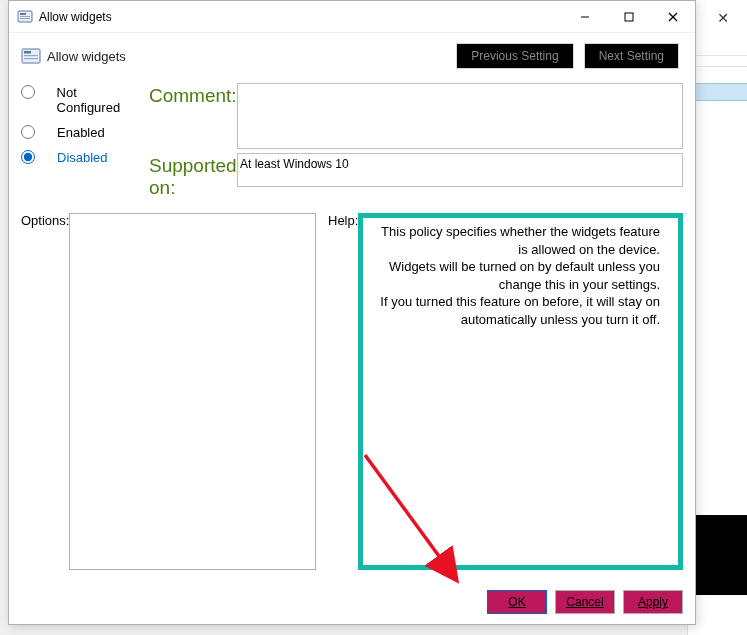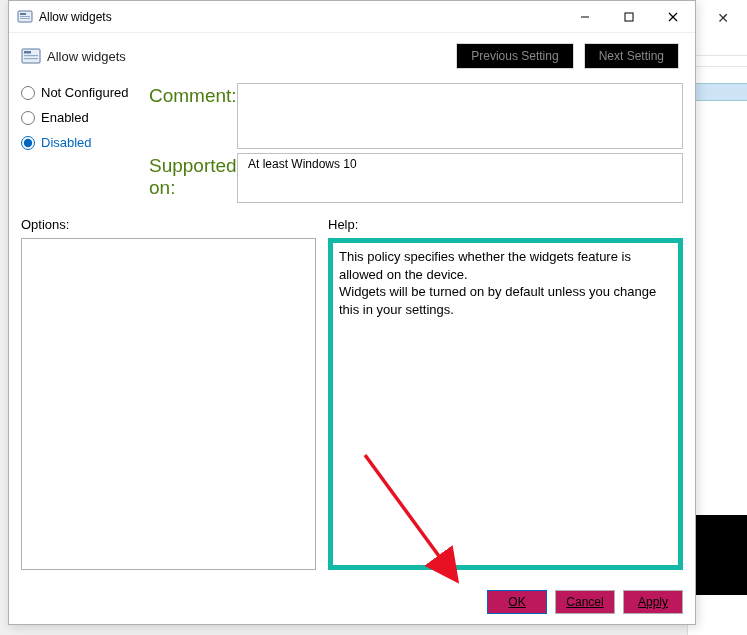--- a/index.html
+++ b/index.html
@@ -103,22 +103,22 @@
       margin-bottom: 14px;
     }
     .radio-col {
       display: flex;
       flex-direction: column;
       gap: 10px;
       padding-top: 2px;
     }
     .radio-item {
       display: flex;
-      align-items: center;
-      gap: 6px;
+      align-items: flex-start;
+      gap: 22px;
       cursor: pointer;
       font-size: 13px;
     }
     .radio-item input { width: 14px; height: 14px; accent-color: #0067c0; cursor: pointer;}
     .radio-item.selected { color: #0067c0; font-weight: 400; }
     .label-cell { font-size: 19px; color: #4d7c0f; padding-top: 2px;}
 
     .textarea-comment {
       grid-column: 3;
       border: 1px solid #c0c0c0;
@@ -127,37 +127,38 @@
       background: #fff;
       font-family: inherit;
       font-size: 12px;
       padding: 3px 18px 3px 4px;
       resize: none;
       overflow-y: scroll;
     }
     .supported-box {
       grid-column: 3;
       border: 1px solid #c0c0c0;
-      height: 50px;
+      height: 34px;
       position: relative;
       background: #fff;
-      padding: 3px 18px 3px 10px;
+      padding: 3px 18px 3px 2px;
       font-size: 12px;
       overflow-y: scroll;
     }
 
     .lower-section {
       flex: 1;
       display: flex;
       gap: 12px;
       min-height: 0;
     }
     .options-col, .help-col {
       display: flex;
-      flex-direction: column;
+      flex-direction: row;
+      text-align: right;
     }
     .options-col { width: 295px; }
     .help-col { flex: 1; }
     .section-label { font-size: 13px; margin-bottom: 6px; }
     .panel {
       flex: 1;
       border: 1px solid #b0b0b0;
       background: #fff;
       padding: 5px 6px;
       overflow: auto;
@@ -294,20 +295,21 @@
       <div class="options-col">
         <div class="section-label">Options:</div>
         <div class="panel"></div>
       </div>
       <div class="help-col">
         <div class="section-label">Help:</div>
         <div class="help-panel-wrap">
           <div class="help-panel">
             <div>This policy specifies whether the widgets feature is allowed on the device.</div>
             <div>Widgets will be turned on by default unless you change this in your settings.</div>
+            <div>If you turned this feature on before, it will stay on automatically unless you turn it off.</div>
           </div>
         </div>
       </div>
     </div>
   </div>
 
   <div class="button-row">
     <button class="dlg-btn primary">OK</button>
     <button class="dlg-btn">Cancel</button>
     <button class="dlg-btn">Apply</button>

